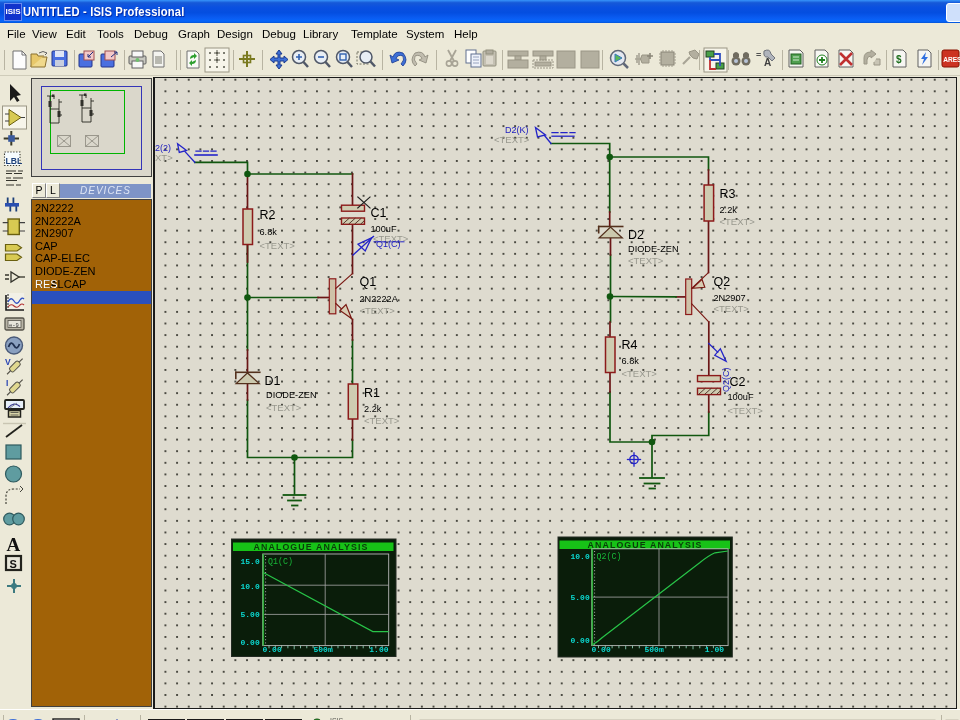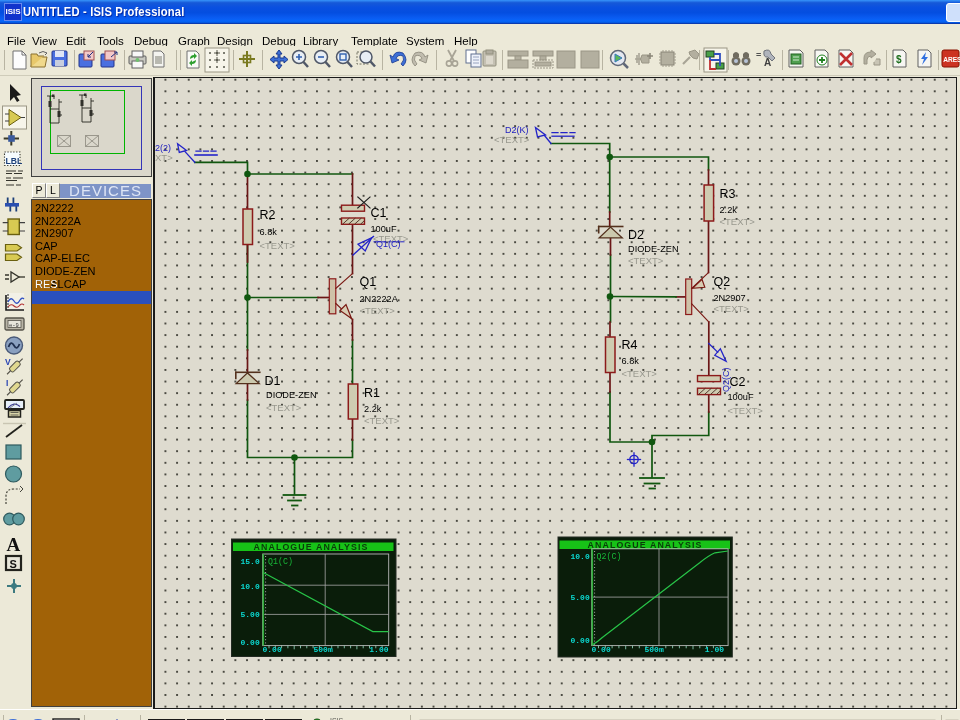--- a/index.html
+++ b/index.html
@@ -9,34 +9,34 @@
   
   #titlebar{left:0;top:0;width:960px;height:23px;
     background:linear-gradient(180deg,#3795fb 0%,#1659d8 12%,#0a50e0 32%,#044ee0 55%,#0a5cf2 78%,#0766fa 92%,#0453d8 100%);border-bottom:1px solid #0a3ab0;}
   #titletext{left:23px;top:4px;color:#fff;font-size:13.5px;font-weight:bold;transform:scaleX(0.83);transform-origin:0 0;
     text-shadow:1px 1px 1px #00239c;letter-spacing:0.2px;}
   #isisicon{left:4px;top:3px;width:16px;height:16px;background:#1133cc;
     border:1px solid #6688ee;color:#fff;font-size:8px;font-weight:bold;
     text-align:center;line-height:15px;letter-spacing:0;}
   #winbtn{left:946px;top:3px;width:14px;height:17px;background:#cfe0fb;border:1px solid #fff;border-radius:3px 0 0 3px;}
   
-  #menubar{left:0;top:30px;width:960px;height:23px;background:#ece9d8;border-bottom:4px solid #be185d;}
+  #menubar{left:0;top:23px;width:960px;height:23px;background:#ece9d8;border-bottom:4px solid #be185d;}
   .mi{position:absolute;top:5px;font-size:11.5px;color:#000;}
   
   #toolbar{left:0;top:46px;width:960px;height:29px;background:#ece9d8;border-bottom:1px solid #cfccba;}
   
   #lefttools{left:0;top:75px;width:30px;height:530px;}
   #overview{left:31px;top:78px;width:119px;height:97px;background:#dad7cb;border:1px solid #404040;}
   #ovblue{left:9px;top:7px;width:99px;height:82px;border:1px solid #3434b8;position:absolute;}
   #ovgreen{left:18px;top:11px;width:73px;height:62px;border:1px solid #00b400;position:absolute;}
   .plbtn{position:absolute;top:183px;width:12px;height:13px;background:#ece9d8;
     border-top:1px solid #fff;border-left:1px solid #fff;border-right:1px solid #808080;border-bottom:1px solid #808080;
     font-size:10.5px;text-align:center;line-height:13px;color:#000;}
   #devhdr{left:60px;top:184px;width:91px;height:14px;background:#7e94c7;color:#dfe6f5;
-    font-size:15px;text-align:center;line-height:14px;letter-spacing:1px;}
+    font-size:10px;text-align:center;line-height:14px;letter-spacing:1px;font-style:italic;}
   #objlist{left:31px;top:199px;width:119px;height:506px;background:#a16207;border:1px solid #404040;font-size:11px;color:#000;}
   .li{position:absolute;left:3px;height:12.6px;line-height:12.6px;white-space:nowrap;}
   #ressel{position:absolute;left:0px;top:91px;width:119px;height:13px;background:#2a50bd;}
   
   #canvasborder{left:153px;top:77px;width:804px;height:632px;border:1px solid #1a1a1a;border-left-width:2px;box-sizing:border-box;background:#dedbcf;}
   #canvas{left:155px;top:78px;width:801px;height:630px;
     background-color:#dedbcf;
     background-image:radial-gradient(circle,#26261f 0.62px,rgba(0,0,0,0) 0.95px);
     background-size:11.67px 11.62px;background-position:4.6px 7.5px;}
   

